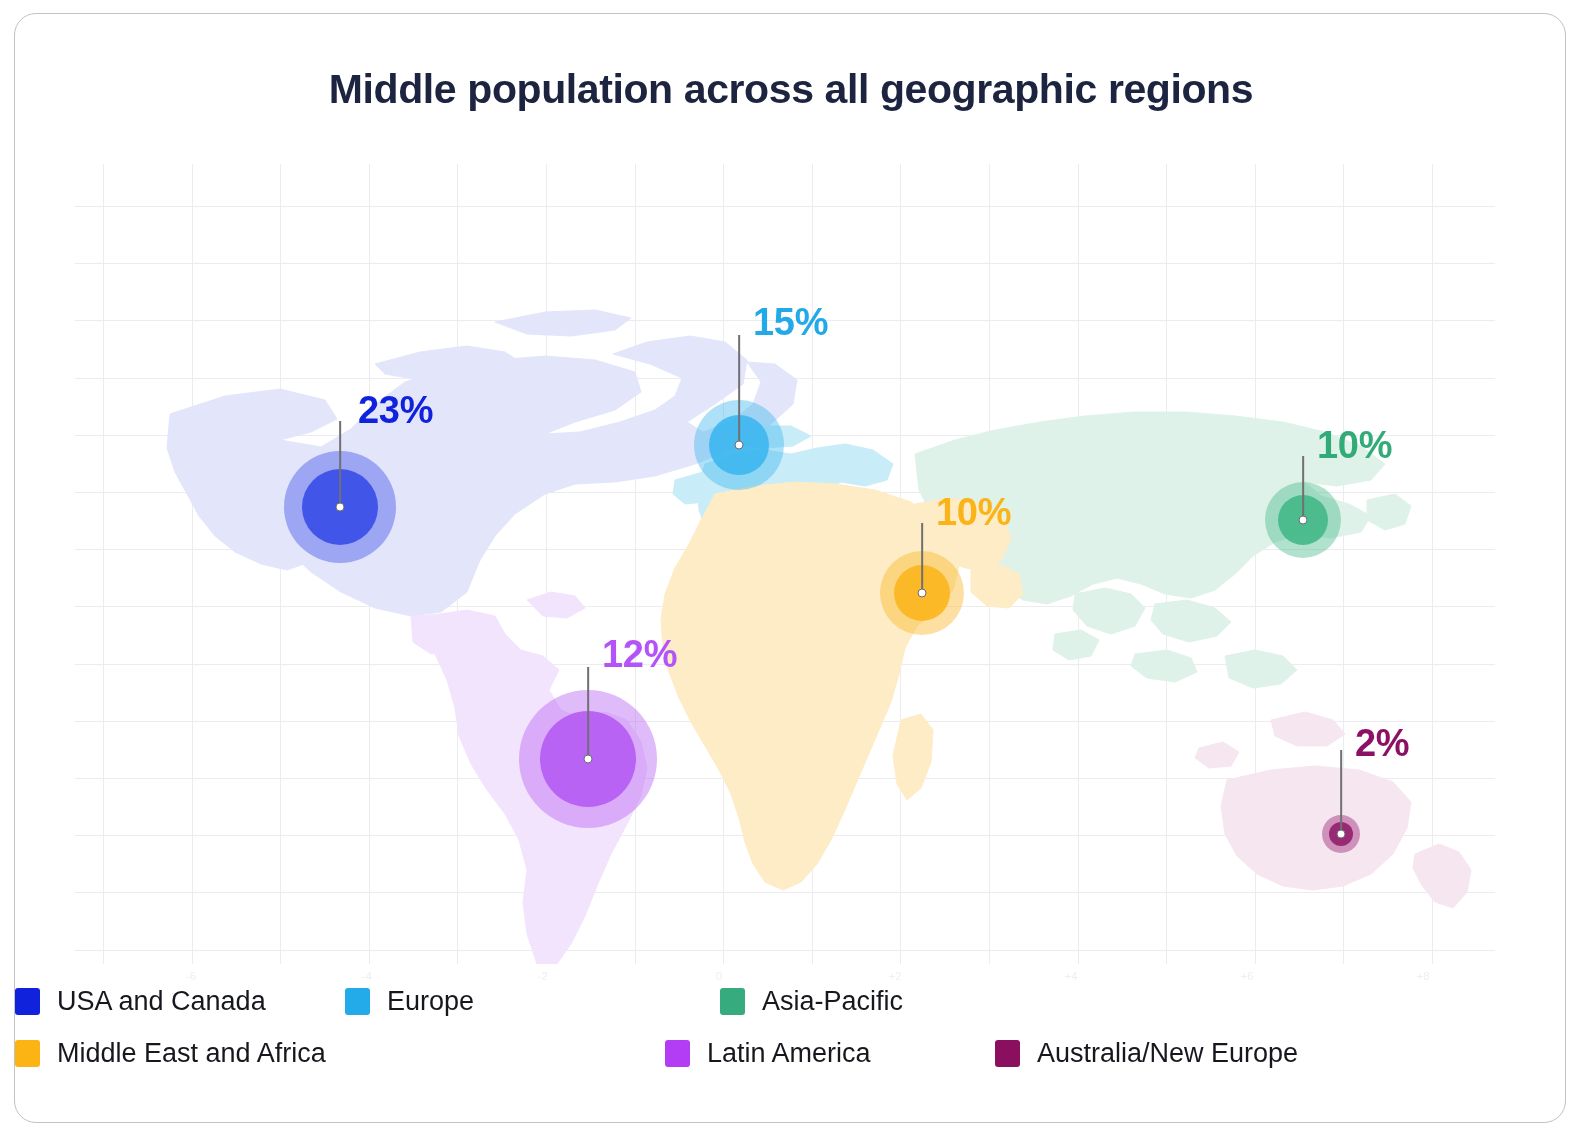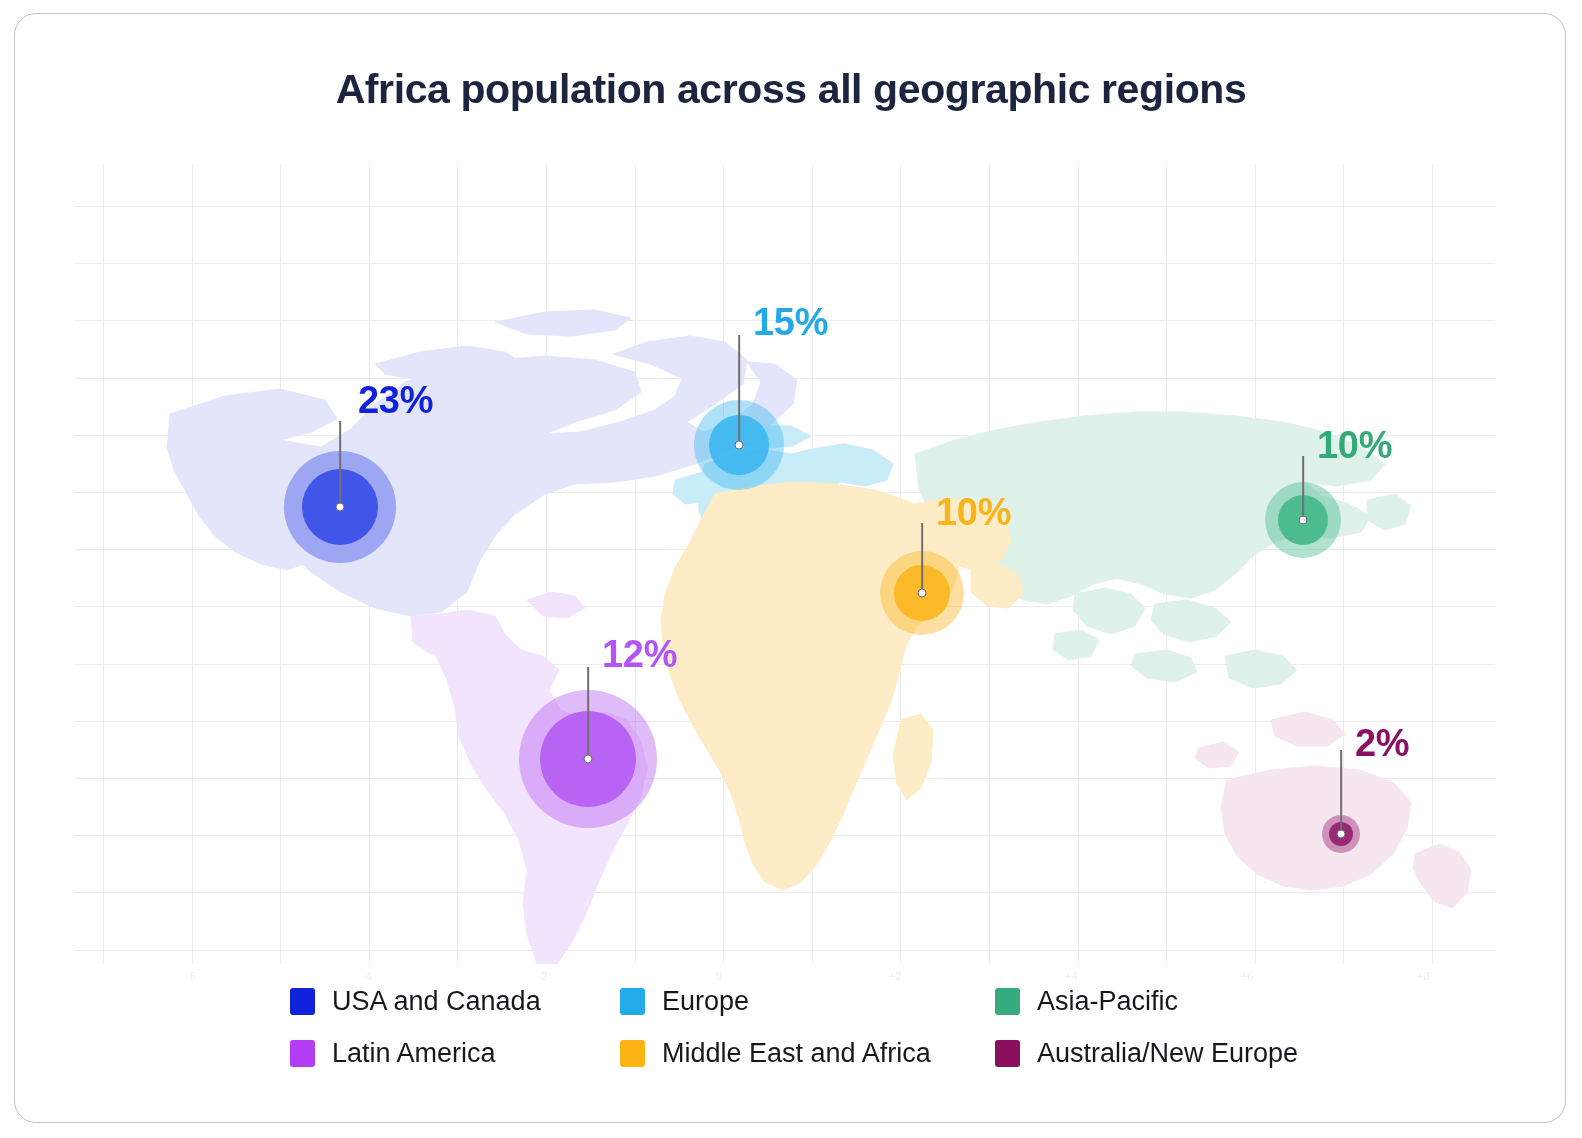--- a/index.html
+++ b/index.html
@@ -27,21 +27,21 @@
   .lrow{display:flex;}
   .litem{display:flex;align-items:center;}
   .sw{width:25px;height:27px;border-radius:3px;flex:none;}
   .ltext{margin-left:17px;font-size:27px;color:#16181d;white-space:nowrap;}
 </style>
 </head>
 <body>
 
 <div id="card">
 
-  <div id="title">Africa population across all geographic regions</div>
+  <div id="title">Middle population across all geographic regions</div>
 
   <div id="plot">
     <div id="grid">
         <div class="gl gv" style="left: 28px;"></div>
         <div class="gl gv" style="left: 116.6px;"></div>
         <div class="gl gv" style="left: 205.2px;"></div>
         <div class="gl gv" style="left: 293.8px;"></div>
         <div class="gl gv" style="left: 382.4px;"></div>
         <div class="gl gv" style="left: 471px;"></div>
         <div class="gl gv" style="left: 559.6px;"></div>
@@ -98,21 +98,21 @@
             <path d="M1196,556 L1230,548 L1258,556 L1270,570 L1252,582 L1222,582 L1200,572 Z" fill="#f6e6f0" stroke="#f6e6f0" stroke-width="1"></path>
             <path d="M1124,584 L1148,578 L1164,588 L1156,602 L1134,604 L1120,594 Z" fill="#f6e6f0" stroke="#f6e6f0" stroke-width="1"></path>
           </g>
       </svg>
     </div>
     <div id="marks">
         <div class="bubble halo" style="left: 265px; top: 343px; height: 112px; width: 112px; background: rgb(59, 78, 232);"></div>
         <div class="bubble core" style="left: 265px; top: 343px; height: 76px; width: 76px; background: rgb(59, 78, 232);"></div>
         <div class="stem" style="left: 265px; top: 257px; height: 86px;"></div>
         <div class="dot" style="left: 265px; top: 343px;"></div>
-        <div class="plabel" style="left: 283px; top: 215px; color: rgb(17, 34, 221);">23%</div>
+        <div class="plabel" style="left: 283px; top: 225px; color: rgb(17, 34, 221);">23%</div>
         <div class="bubble halo" style="left: 664px; top: 281px; height: 90px; width: 90px; background: rgb(63, 183, 239);"></div>
         <div class="bubble core" style="left: 664px; top: 281px; height: 60px; width: 60px; background: rgb(63, 183, 239);"></div>
         <div class="stem" style="left: 664px; top: 171px; height: 110px;"></div>
         <div class="dot" style="left: 664px; top: 281px;"></div>
         <div class="plabel" style="left: 678px; top: 137px; color: rgb(35, 169, 232);">15%</div>
         <div class="bubble halo" style="left: 1228px; top: 356px; height: 76px; width: 76px; background: rgb(69, 185, 138);"></div>
         <div class="bubble core" style="left: 1228px; top: 356px; height: 50px; width: 50px; background: rgb(69, 185, 138);"></div>
         <div class="stem" style="left: 1228px; top: 292px; height: 64px;"></div>
         <div class="dot" style="left: 1228px; top: 356px;"></div>
         <div class="plabel" style="left: 1242px; top: 260px; color: rgb(51, 171, 120);">10%</div>
@@ -139,41 +139,41 @@
         <div class="tick" style="left: 644px; top: 806px;">0</div>
         <div class="tick" style="left: 820px; top: 806px;">+2</div>
         <div class="tick" style="left: 996px; top: 806px;">+4</div>
         <div class="tick" style="left: 1172px; top: 806px;">+6</div>
         <div class="tick" style="left: 1348px; top: 806px;">+8</div>
       </div>
   </div>
 
   <div id="legend">
     <div class="lrow">
-      <div class="litem" style="margin-left:275px;width:330px">
+      <div class="litem" style="width:330px">
         <span class="sw" style="background: rgb(17, 34, 221);"></span>
         <span class="ltext">USA and Canada</span>
       </div>
       <div class="litem" style="width:375px">
         <span class="sw" style="background: rgb(35, 170, 233);"></span>
         <span class="ltext">Europe</span>
       </div>
       <div class="litem">
         <span class="sw" style="background: rgb(54, 171, 125);"></span>
         <span class="ltext">Asia-Pacific</span>
       </div>
     </div>
     <div class="lrow" style="margin-top:21px">
+      <div class="litem" style="width:375px">
+        <span class="sw" style="background: rgb(252, 180, 20);"></span>
+        <span class="ltext">Middle East and Africa</span>
+      </div>
       <div class="litem" style="margin-left:275px;width:330px">
         <span class="sw" style="background: rgb(179, 61, 245);"></span>
         <span class="ltext">Latin America</span>
-      </div>
-      <div class="litem" style="width:375px">
-        <span class="sw" style="background: rgb(252, 180, 20);"></span>
-        <span class="ltext">Middle East and Africa</span>
       </div>
       <div class="litem">
         <span class="sw" style="background: rgb(138, 15, 95);"></span>
         <span class="ltext">Australia/New Europe</span>
       </div>
     </div>
   </div>
 </div>
 
 </body></html>

